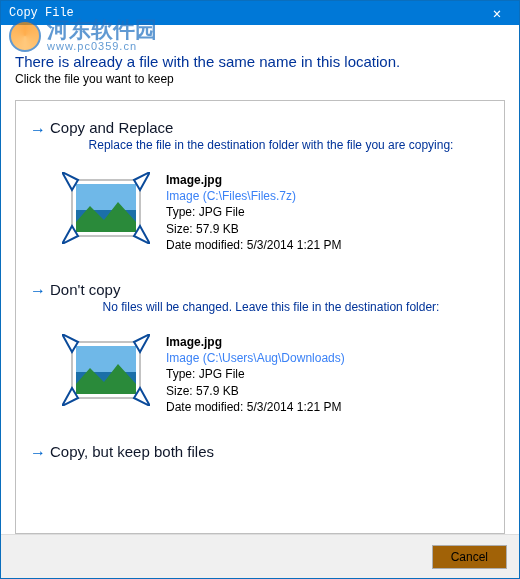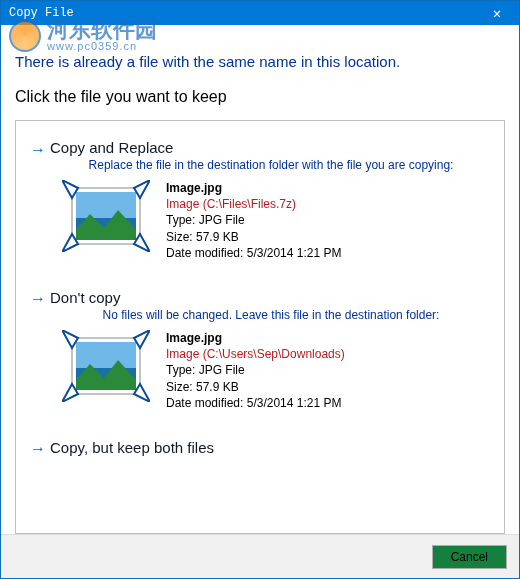--- a/index.html
+++ b/index.html
@@ -57,22 +57,22 @@
   .header {
     padding: 28px 25px 6px 14px;
     position: relative;
   }
   .headline {
     color: #003399;
     font-size: 15px;
   }
   .subhead {
     color: #000;
-    font-size: 16px;
-    margin-top: 18px;
+    font-size: 12px;
+    margin-top: 2px;
   }
   .options-box {
     margin: 8px 14px 0 14px;
     border: 1px solid #bfbfbf;
     flex: 1;
     padding: 8px 0;
   }
   .option {
     padding: 10px 14px 18px 14px;
   }
@@ -93,47 +93,47 @@
   .opt-desc {
     color: #003399;
     font-size: 12px;
     margin-left: 22px;
     margin-top: 2px;
     text-align: center;
   }
   .file-row {
     display: flex;
     margin-left: 32px;
-    margin-top: 8px;
+    margin-top: 20px;
     gap: 16px;
   }
   .thumb {
     width: 88px;
     height: 72px;
     position: relative;
   }
   .thumb svg { width: 100%; height: 100%; }
   .file-meta {
     font-size: 12px;
     line-height: 1.35;
   }
   .file-name { font-weight: bold; }
-  .file-path { color: #b91c1c; }
+  .file-path { color: #3b82f6; }
   .footer {
     height: 44px;
     background: #f0f0f0;
     border-top: 1px solid #ddd;
     display: flex;
     align-items: center;
     justify-content: flex-end;
     padding-right: 12px;
   }
   .btn {
     border: 1px solid #adadad;
-    background: #15803d;
+    background: #a16207;
     padding: 4px 18px;
     font-size: 12px;
     font-family: inherit;
   }
 </style>
 </head>
 <body>
 
 <div class="titlebar">
   <span>Copy File</span>
@@ -201,21 +201,21 @@
           <rect x="14" y="38" width="60" height="22" fill="#1b6fa8"></rect>
           <polygon points="14,50 28,34 42,48 56,30 74,50 74,60 14,60" fill="#2a8a3a"></polygon>
           <polygon points="0,0 16,8 10,18" fill="#fff" stroke="#0a4a9a" stroke-width="2"></polygon>
           <polygon points="88,0 72,8 78,18" fill="#fff" stroke="#0a4a9a" stroke-width="2"></polygon>
           <polygon points="0,72 16,64 10,54" fill="#fff" stroke="#0a4a9a" stroke-width="2"></polygon>
           <polygon points="88,72 72,64 78,54" fill="#fff" stroke="#0a4a9a" stroke-width="2"></polygon>
         </svg>
       </div>
       <div class="file-meta">
         <div class="file-name">Image.jpg</div>
-        <div class="file-path">Image (C:\Users\Sep\Downloads)</div>
+        <div class="file-path">Image (C:\Users\Aug\Downloads)</div>
         <div>Type: JPG File</div>
         <div>Size: 57.9 KB</div>
         <div>Date modified: 5/3/2014 1:21 PM</div>
       </div>
     </div>
   </div>
 
   <div class="option">
     <div class="opt-head">
       <span class="arrow-icon">→</span>

